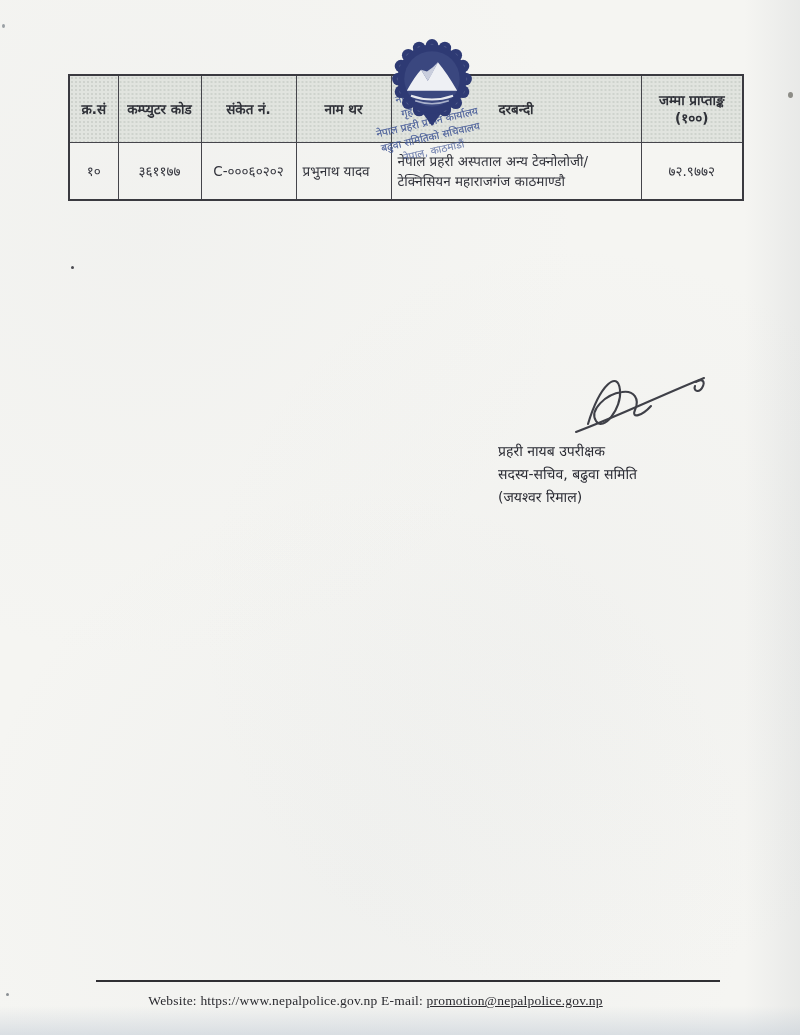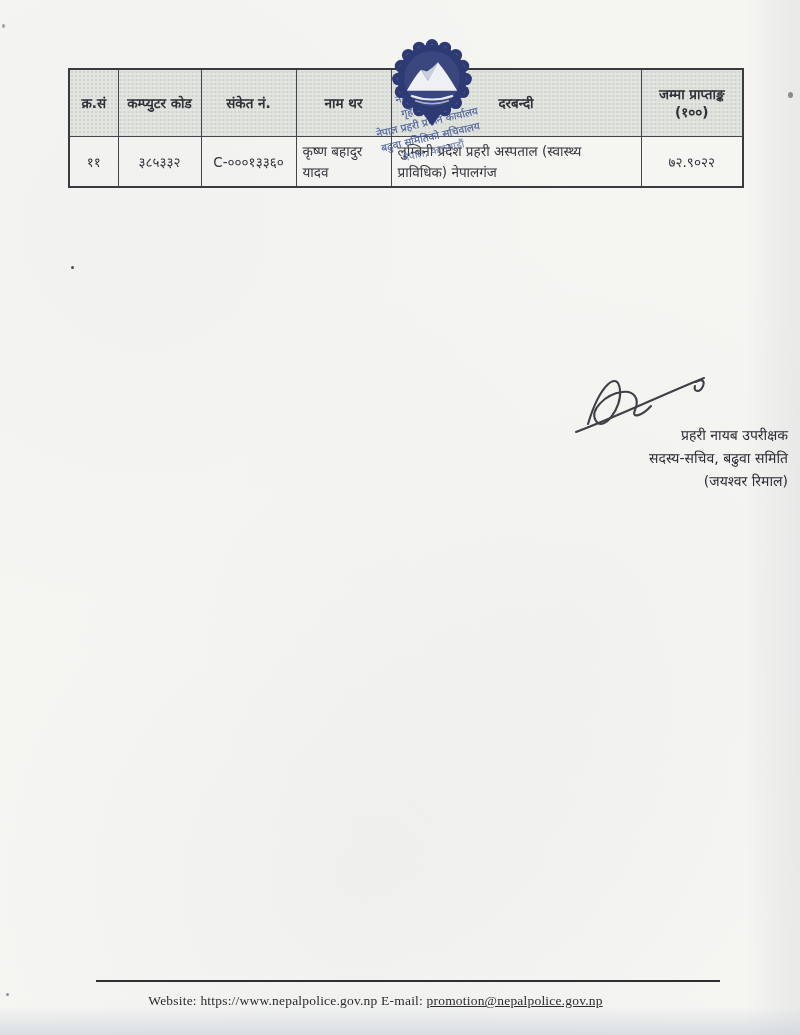--- a/index.html
+++ b/index.html
@@ -30,21 +30,21 @@
     transform:rotate(-13deg);transform-origin:50% 50%;
     color:rgba(72,92,152,0.88);
     font-size:10.5px;line-height:14.5px;text-align:center;
     text-shadow:0 0 0.4px rgba(72,92,152,0.5);
     pointer-events:none;
   }
   .stamp .s-line{white-space:nowrap;}
   .stamp .s-line:last-child{opacity:0.75;}
 
   
-  .tbl-wrap{position:absolute;left:68px;top:68px;z-index:2;}
+  .tbl-wrap{position:absolute;left:68px;top:74px;z-index:2;}
   table.results{
     border-collapse:collapse;table-layout:fixed;width:674px;
     color:#33343c;font-size:13.5px;
   }
   table.results td,table.results th{
     border:1.4px solid #45454b;
     padding:2px 6px;vertical-align:middle;
     overflow:hidden;
   }
   table.results{border:2px solid #3a3a40;}
@@ -59,22 +59,22 @@
   .c-center{text-align:center;}
   .c-left{text-align:left;line-height:1.5;}
   tr.r0 td{height:52px;}
   tr.r1 td{height:45px;}
   tr.r2 td{height:44px;}
   tr.r3 td{height:44px;}
 
   
   .sig-svg{position:absolute;left:572px;top:364px;z-index:3;}
   .sign-block{
-    position:absolute;left:498px;top:424px;width:290px;z-index:2;
-    text-align:right;color:#2b2c34;font-size:14px;line-height:23px;
+    position:absolute;left:498px;top:440px;width:290px;z-index:2;
+    text-align:left;color:#2b2c34;font-size:14px;line-height:23px;
   }
 
   
   .footer-line{position:absolute;left:96px;top:980px;width:624px;height:2px;background:#2f2f33;}
   .footer-text{
     position:absolute;left:0;top:993px;width:751px;text-align:center;
     font-family:"Liberation Serif","DejaVu Serif",serif;
     font-size:13.5px;color:#2b2b30;letter-spacing:0.2px;
   }
   .footer-text .email{text-decoration:underline;}
@@ -158,27 +158,27 @@
         <tr>
           <th>क्र.सं</th>
           <th>कम्प्युटर कोड</th>
           <th>संकेत नं.</th>
           <th>नाम थर</th>
           <th>दरबन्दी</th>
           <th>जम्मा प्राप्ताङ्क (१००)</th>
         </tr>
       </thead>
       <tbody>
-        <tr class="r1">
-          <td class="c-center">११</td>
-          <td class="c-center">३८५३३२</td>
-          <td class="c-center">C-०००१३३६०</td>
-          <td class="c-left">कृष्ण बहादुर यादव</td>
-          <td class="c-left">लुम्बिनी प्रदेश प्रहरी अस्पताल (स्वास्थ्य प्राविधिक) नेपालगंज</td>
-          <td class="c-center">७२.९०२२</td>
+        <tr class="r0">
+          <td class="c-center">१०</td>
+          <td class="c-center">३६११७७</td>
+          <td class="c-center">C-०००६०२०२</td>
+          <td class="c-left">प्रभुनाथ यादव</td>
+          <td class="c-left">नेपाल प्रहरी अस्पताल अन्य टेक्नोलोजी/टेक्निसियन महाराजगंज काठमाण्डौ</td>
+          <td class="c-center">७२.९७७२</td>
         </tr>
       </tbody>
     </table>
   </div>
 
   <svg class="sig-svg" width="140" height="80" viewBox="0 0 140 80" aria-hidden="true">
     <g stroke="#3f4048" stroke-width="2.1" fill="none" stroke-linecap="round">
       <path d="M16 60 C 28 20, 46 6, 48 26 C 50 45, 31 68, 24 57 C 17 46, 34 30, 50 28 C 62 26, 68 35, 63 46 C 59 55, 70 52, 79 42"></path>
       <path d="M4 68 C 42 54, 92 30, 132 14"></path>
       <path d="M124 18 C 130 14, 134 17, 130 24 C 127 29, 121 27, 123 22"></path>

